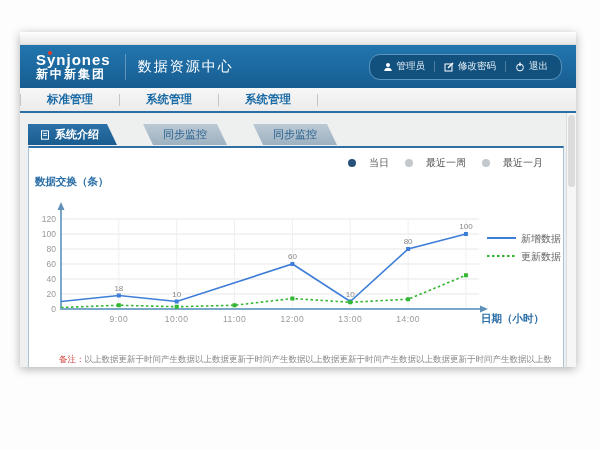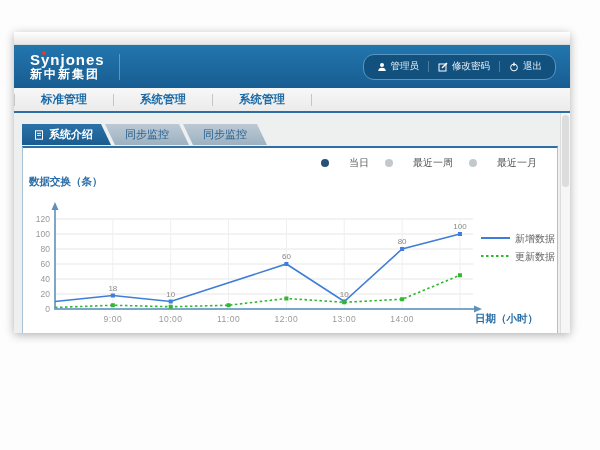--- a/index.html
+++ b/index.html
@@ -1,20 +1,20 @@
 <!DOCTYPE html>
 <html><head>
 <meta charset="utf-8">
 <style>
   * { margin:0; padding:0; box-sizing:border-box; }
   html,body { width:600px; height:450px; }
   body { background:#fdfdfd; font-family:"Liberation Sans","DejaVu Sans",sans-serif; overflow:hidden; }
 
   .canvas { position:relative; width:600px; height:450px; }
-  .window { position:absolute; left:14px; top:32px; width:556px; height:301px;
+  .window { position:absolute; left:20px; top:32px; width:556px; height:335px;
             background:#0f766e; box-shadow:0 2px 9px rgba(0,0,0,.30); overflow:hidden; }
 
   
   .win-strip { position:absolute; left:0; top:0; width:100%; height:13px;
                background:linear-gradient(#ffffff,#e7e7e7); border-bottom:1px solid #d9d9d9; }
 
   
   .header { position:absolute; left:0; top:13px; width:100%; height:43px;
             background:linear-gradient(#2276ae,#175d92); display:flex; align-items:center; }
   .logo { position:relative; margin-left:16px; color:#fff; line-height:1.05; cursor:pointer; }
@@ -37,35 +37,35 @@
          background:linear-gradient(#f7f7f7,#ebebeb); border-bottom:2px solid #2d6ea5;
          display:flex; align-items:center; }
   .nav-item { font-size:11.5px; font-weight:bold; color:#1a6aa5; padding:0 26px; height:23px;
               line-height:23px; cursor:pointer; white-space:nowrap; }
   .nav-div { width:1px; height:12px; background:#c6c6c6; }
 
   
   .page { position:absolute; left:0; top:81px; width:100%; height:314px; background:#eef0f0; }
 
   
-  .tabs { position:absolute; left:8px; top:11px; height:21px; display:flex; }
+  .tabs { position:absolute; left:8px; top:11px; height:21px; display:flex;gap:32px; }
   .tab { height:21px; line-height:21px; font-size:11px; color:#27618f; text-align:center;
          padding:0 20px; margin-right:-6px; cursor:pointer;
          background:linear-gradient(#bcc9d5,#9db1c0);
          clip-path:polygon(0 0, calc(100% - 10px) 0, 100% 100%, 10px 100%); }
   .tab.active { color:#fff; font-weight:bold; background:linear-gradient(#2b72a8,#1a5c8f);
                 clip-path:polygon(0 0, calc(100% - 10px) 0, 100% 100%, 0 100%);
                 display:flex; align-items:center; gap:5px; padding:0 18px 0 12px; }
 
   
   .panel { position:absolute; left:8px; top:33px; width:536px; height:254px; background:#fff;
            border:1px solid #a9c2d6; border-top:2px solid #2d6ea5; }
 
   .radio-row { position:absolute; right:20px; top:8px; display:flex; align-items:center; gap:16px; }
-  .radio { display:flex; align-items:center; gap:20px; font-size:10px; color:#555; cursor:pointer; }
+  .radio { display:flex; align-items:center; gap:13px; font-size:10px; color:#555; cursor:pointer; }
   .radio .dot { width:8px; height:8px; border-radius:50%; background:#c3c8cd; }
   .radio.selected .dot { background:#27517b; }
 
   .chart-svg { position:absolute; left:0; top:24px; }
   .tick { font-size:8.5px; fill:#999; }
   .plabel { font-size:8px; fill:#888; }
   .ltext { font-size:10px; fill:#666; }
   .axis-title { font-size:10.5px; fill:#2a6ea6; font-weight:bold; }
 
   .note { position:absolute; left:30px; top:206px; width:492px; font-size:8.5px; color:#8a8a8a;
@@ -86,20 +86,21 @@
 
     <div class="win-strip"></div>
 
     <header class="header">
       <div class="logo">
         <span class="logo-dot"></span>
         <div class="logo-top">Synjones</div>
         <div class="logo-bottom">新中新集团</div>
       </div>
       <div class="header-divider"></div>
+      <div class="app-title">数据资源中心</div>
 
       <div class="user-pill">
         <span class="user-item">
           <svg width="10" height="10" viewBox="0 0 10 10">
             <circle cx="5" cy="3" r="2" fill="#fff"></circle>
             <path d="M1.2 9c0-2.1 1.7-3.3 3.8-3.3S8.8 6.9 8.8 9z" fill="#fff"></path>
           </svg>
           <span>管理员</span>
         </span>
         <span class="user-sep"></span>

